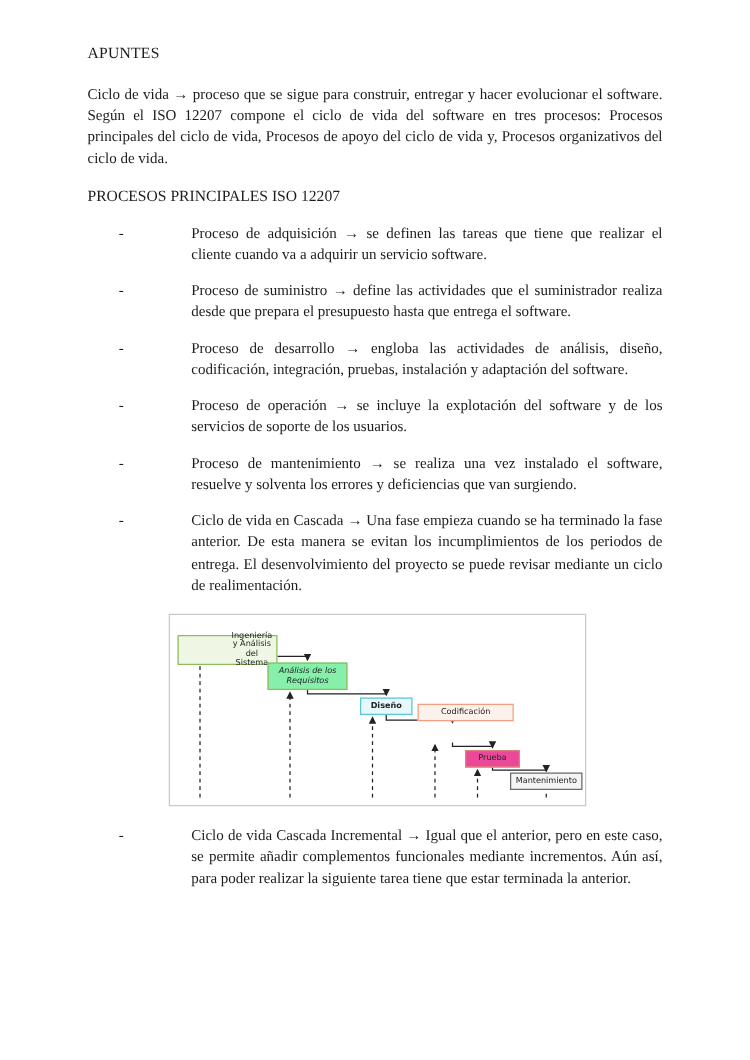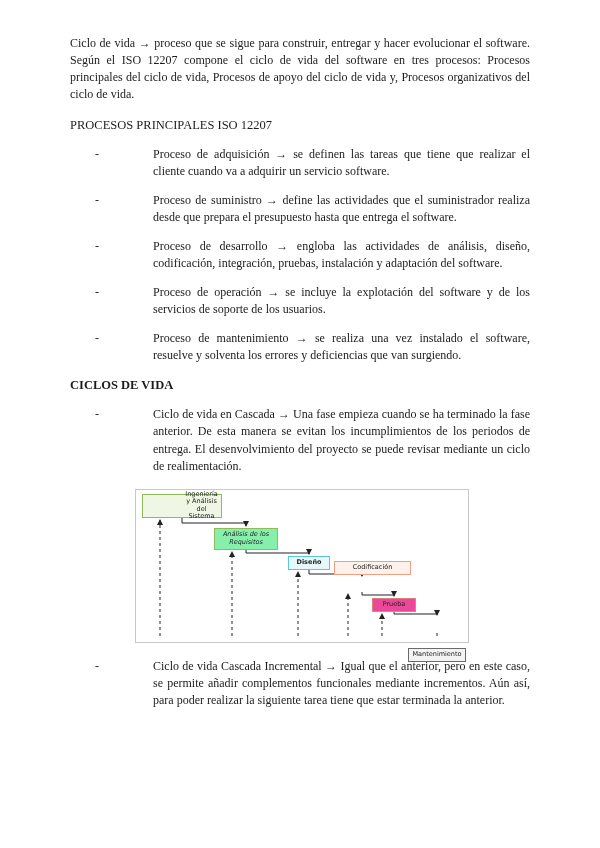--- a/index.html
+++ b/index.html
@@ -56,32 +56,33 @@
     box-sizing:border-box;
     border:1px solid #888;
     background:#f5f5f5;
     display:flex;align-items:center;justify-content:center;
     text-align:center;
     font-family:"DejaVu Sans","Liberation Sans",sans-serif;
     font-size:6.5px;line-height:1.15;
     color:#222;
     padding:1px;
   }
-  .b0{left:6px;top:4px;width:80px;height:24px;padding-left:40px;}
+  .b0{left:6px;top:16px;width:80px;height:24px;padding-left:40px;}
   .b1{left:78px;top:38px;width:64px;height:22px;}
   .b2{left:152px;top:66px;width:42px;height:14px;}
   .b3{left:198px;top:71px;width:77px;height:14px;}
   .b4{left:236px;top:108px;width:44px;height:14px;}
   .b5{left:272px;top:126px;width:58px;height:14px;}
 </style>
 </head>
 <body>
 
 <div class="page">
 
+  <h1 class="doc-title">APUNTES</h1>
 
   <p class="para">Ciclo de vida → proceso que se sigue para construir, entregar y hacer evolucionar el software. Según el ISO 12207 compone el ciclo de vida del software en tres procesos: Procesos principales del ciclo de vida, Procesos de apoyo del ciclo de vida y, Procesos organizativos del ciclo de vida.</p>
 
   <h2 class="sec-heading">PROCESOS PRINCIPALES ISO 12207</h2>
 
   <div class="li">
     <span class="dash">-</span>
     <span class="li-text">Proceso de adquisición → se definen las tareas que tiene que realizar el cliente cuando va a adquirir un servicio software.</span>
   </div>
   <div class="li">
@@ -94,21 +95,20 @@
   </div>
   <div class="li">
     <span class="dash">-</span>
     <span class="li-text">Proceso de operación → se incluye la explotación del software y de los servicios de soporte de los usuarios.</span>
   </div>
   <div class="li">
     <span class="dash">-</span>
     <span class="li-text">Proceso de mantenimiento → se realiza una vez instalado el software, resuelve y solventa los errores y deficiencias que van surgiendo.</span>
   </div>
 
-  <h2 class="sec-heading bold">CICLOS DE VIDA</h2>
 
   <div class="li">
     <span class="dash">-</span>
     <span class="li-text">Ciclo de vida en Cascada → Una fase empieza cuando se ha terminado la fase anterior. De esta manera se evitan los incumplimientos de los periodos de entrega. El desenvolvimiento del proyecto se puede revisar mediante un ciclo de realimentación.</span>
   </div>
 
   <div class="figure">
     <svg width="332" height="152" viewBox="0 0 332 152">
       <defs>
         <marker id="arr" markerWidth="7" markerHeight="7" refX="5" refY="3" orient="auto">
@@ -137,21 +137,21 @@
     </div>
     <div class="dbox b2" style="border-color: rgb(87, 200, 216); background: rgb(230, 248, 250); font-weight: bold;">
       <span>Diseño</span>
     </div>
     <div class="dbox b3" style="border-color: rgb(240, 160, 128); background: rgb(253, 241, 236);">
       <span>Codificación</span>
     </div>
     <div class="dbox b4" style="border-color: rgb(224, 128, 128); background: #ec4899;">
       <span>Prueba</span>
     </div>
-    <div class="dbox b5" style="border-color: rgb(106, 106, 106); background: rgb(244, 244, 244); margin-top: 32px;">
+    <div class="dbox b5" style="border-color: rgb(106, 106, 106); background: rgb(244, 244, 244);">
       <span>Mantenimiento</span>
     </div>
   </div>
 
   <div class="li">
     <span class="dash">-</span>
     <span class="li-text">Ciclo de vida Cascada Incremental → Igual que el anterior, pero en este caso, se permite añadir complementos funcionales mediante incrementos. Aún así, para poder realizar la siguiente tarea tiene que estar terminada la anterior.</span>
   </div>
 
 </div>

